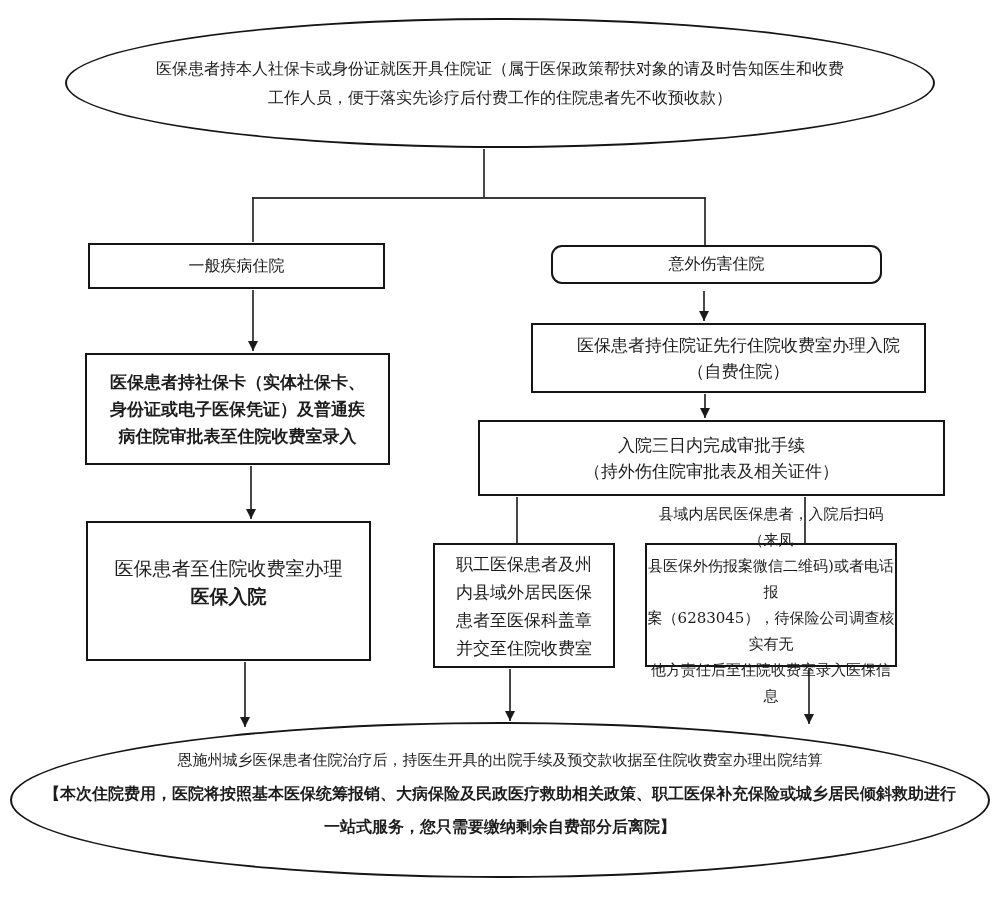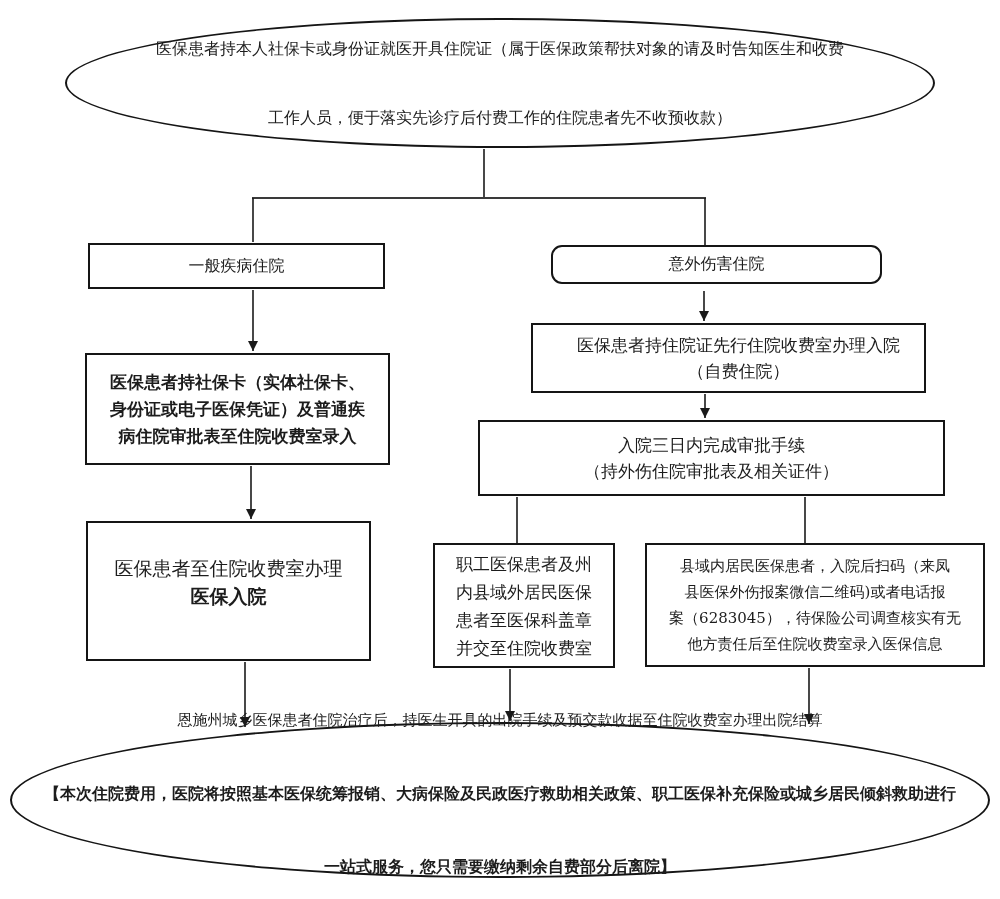--- a/index.html
+++ b/index.html
@@ -13,39 +13,38 @@
     overflow: hidden;
   }
   #wires { position: absolute; left: 0; top: 0; z-index: 1; }
   .node { position: absolute; z-index: 2; box-sizing: border-box; background: #fff; }
   .ellipse {
     border: 2px solid #151515;
     border-radius: 50%;
     display: flex; flex-direction: column;
     align-items: center; justify-content: center;
     text-align: center;
-    gap: 40px;
   }
   .rect {
     border: 2px solid #151515;
     display: flex; flex-direction: column;
     align-items: center; justify-content: center;
     text-align: center;
   }
   .bold { font-weight: bold; }
 
   #start  { left: 65px;  top: 18px;  width: 870px; height: 130px; font-size: 16px; line-height: 29px; }
   #box-a  { left: 88px;  top: 243px; width: 297px; height: 46px;  font-size: 16px; }
   #box-b  { left: 551px; top: 245px; width: 331px; height: 39px;  font-size: 16px; border-radius: 11px; }
   #box-c  { left: 85px;  top: 353px; width: 305px; height: 112px; font-size: 17px; line-height: 27px; font-weight: bold; }
   #box-d  { left: 86px;  top: 521px; width: 285px; height: 140px; font-size: 19px; line-height: 28px; padding-bottom: 18px; }
   #box-e  { left: 531px; top: 323px; width: 395px; height: 70px;  font-size: 17px; line-height: 26px; padding-left: 20px; }
   #box-f  { left: 478px; top: 420px; width: 467px; height: 76px;  font-size: 17px; line-height: 26px; }
   #box-g  { left: 433px; top: 543px; width: 182px; height: 125px; font-size: 17px; line-height: 28px; }
-  #box-h  { left: 645px; top: 543px; width: 340px; height: 124px; font-size: 15px; line-height: 26px; }
+  #box-h  { left: 645px; top: 543px; width: 252px; height: 124px; font-size: 15px; line-height: 26px; }
   #end    { left: 10px;  top: 722px; width: 980px; height: 156px; line-height: 33px; padding: 0 30px 14px 30px; }
   #end .line-regular { font-size: 15px; }
   #end .line-bold    { font-size: 16px; font-weight: bold; }
 </style>
 </head>
 <body>
 
 <div id="canvas">
 
   <svg id="wires" width="1000" height="899" viewBox="0 0 1000 899">

